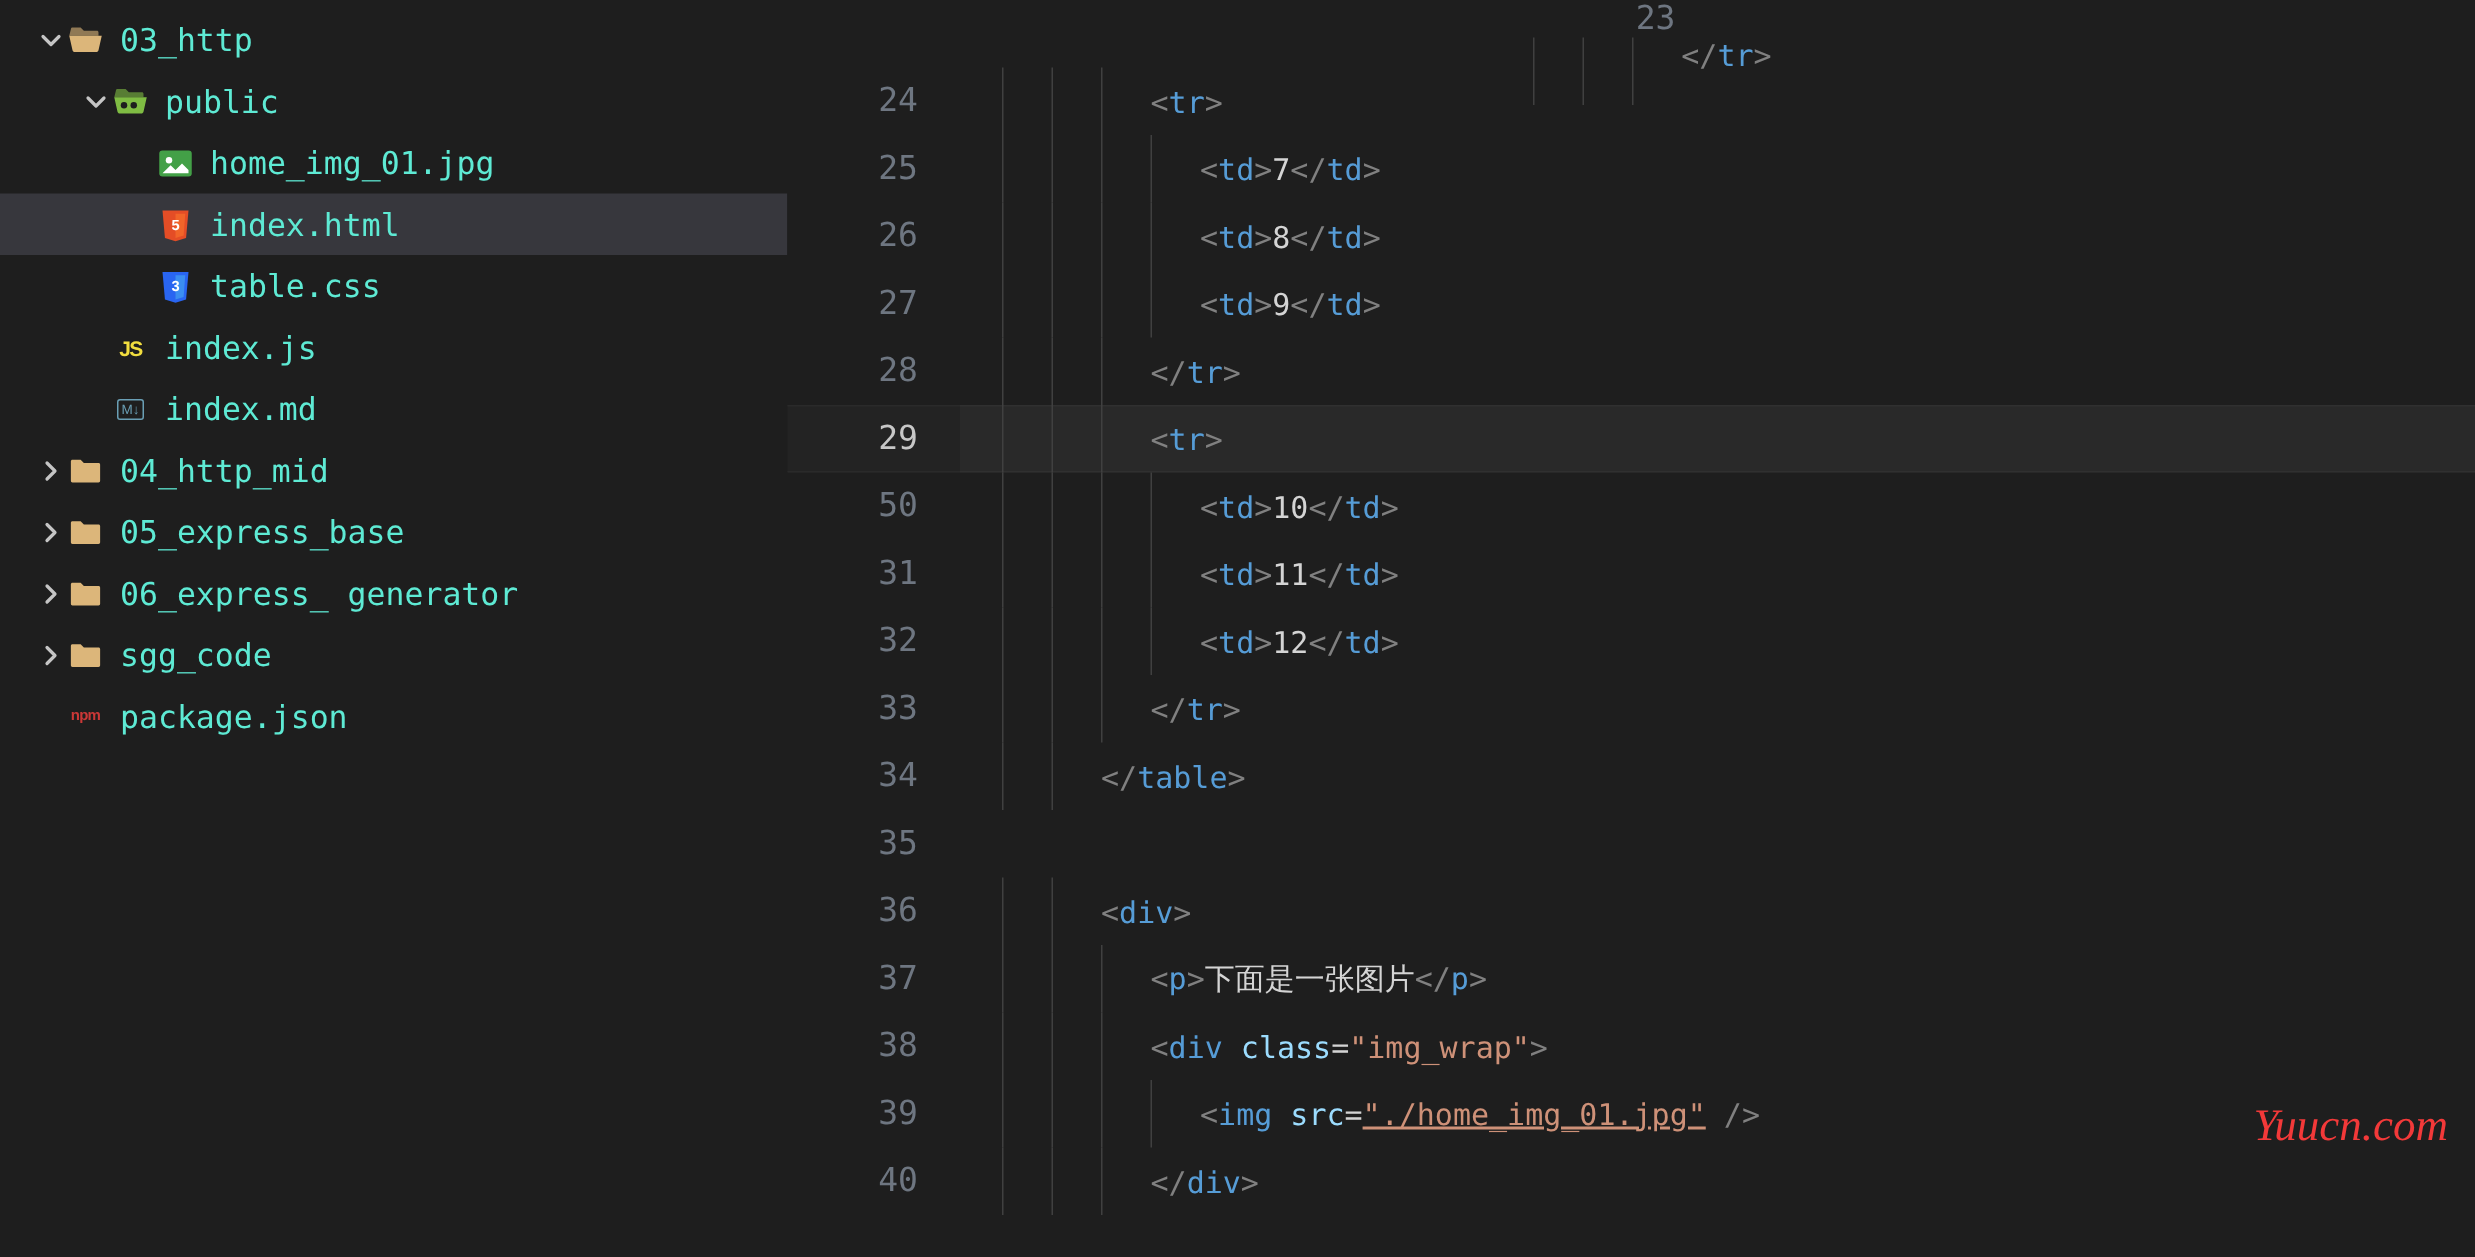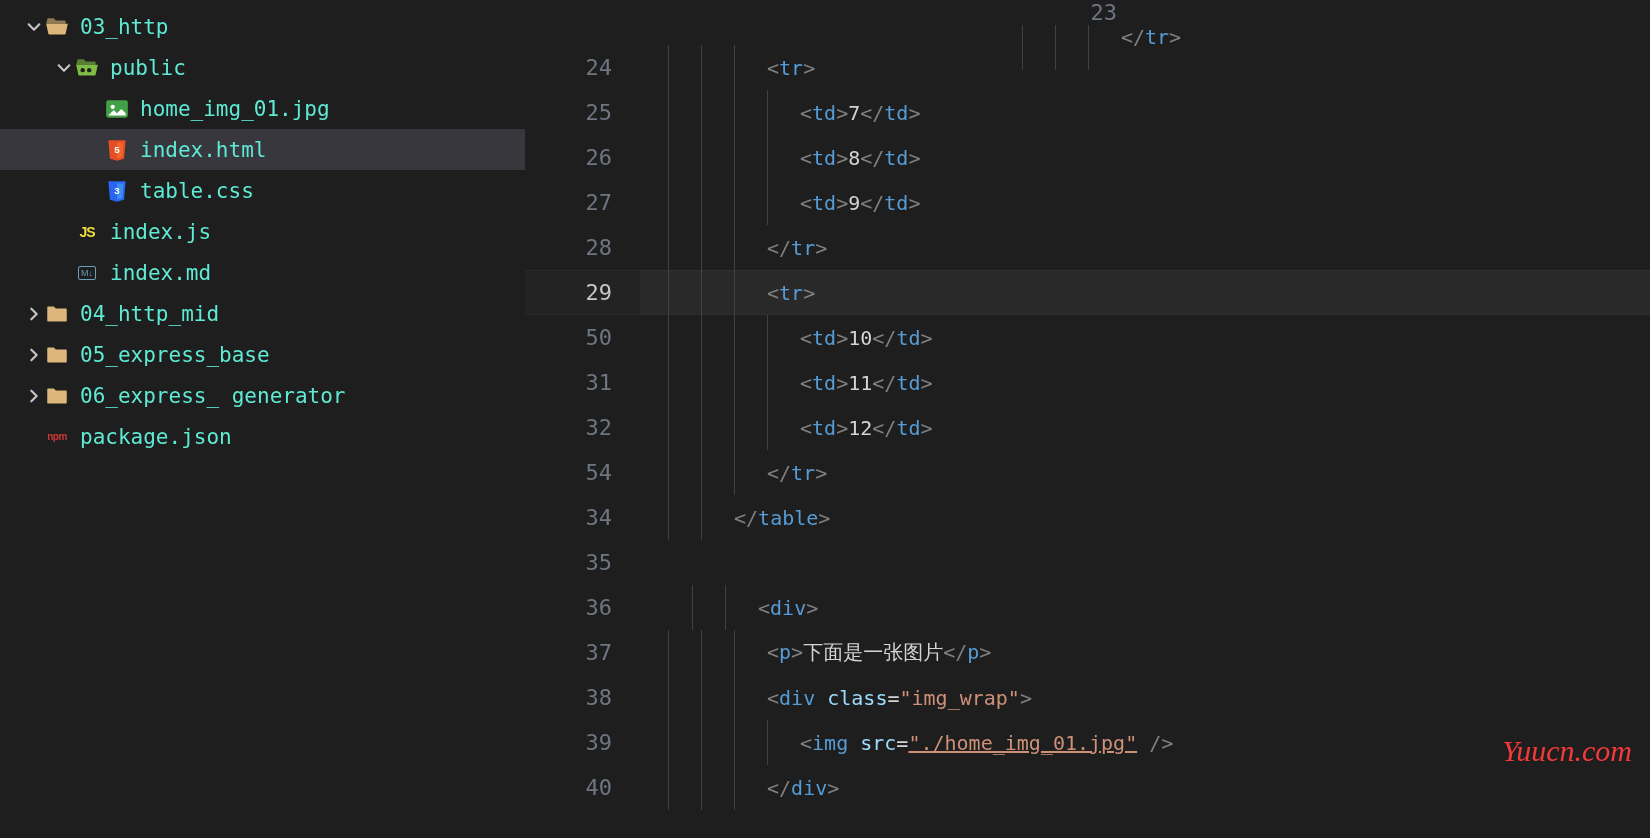--- a/index.html
+++ b/index.html
@@ -226,20 +226,33 @@
         </svg>
   </span>
       <span class="tree-icon folder-yellow">
         <svg viewBox="0 0 24 24" fill="currentColor">
           <path d="M3 6c0-.6.4-1 1-1h5l2 2h9c.6 0 1 .4 1 1v10c0 .6-.4 1-1 1H4c-.6 0-1-.4-1-1V6z"></path>
         </svg>
       </span>
       <span class="tree-label">06_express_ generator</span>
     </div>
     <div class="tree-row" style="padding-left: 24px;">
+      <span class="tree-chevron">
+    <svg viewBox="0 0 12 12">
+          <path d="M4 2 L8 6 L4 10" stroke="currentColor" stroke-width="1.6" fill="none" stroke-linecap="round" stroke-linejoin="round"></path>
+        </svg>
+  </span>
+      <span class="tree-icon folder-yellow">
+        <svg viewBox="0 0 24 24" fill="currentColor">
+          <path d="M3 6c0-.6.4-1 1-1h5l2 2h9c.6 0 1 .4 1 1v10c0 .6-.4 1-1 1H4c-.6 0-1-.4-1-1V6z"></path>
+        </svg>
+      </span>
+      <span class="tree-label">sgg_code</span>
+    </div>
+    <div class="tree-row" style="padding-left: 24px;">
       <span class="tree-chevron"></span>
       <span class="tree-icon icon-npm">npm</span>
       <span class="tree-label">package.json</span>
     </div>
   </div>
 
 <div class="editor">
   <div id="code-lines" style="flex:1; position:relative;">
       <div class="code-line" style="position: relative; flex-direction: column;">
         <div class="ln">23</div>
@@ -276,32 +289,32 @@
       </div>
       <div class="code-line" style="position: relative;">
         <div class="ln">31</div>
         <div class="code-text"><span class="indent-line" style="left: 28px;"></span><span class="indent-line" style="left: 61px;"></span><span class="indent-line" style="left: 94px;"></span><span class="indent-line" style="left: 127px;"></span><span style="padding-left: 160px; position: relative;"><span class="tok-br">&lt;</span><span class="tok-tag">td</span><span class="tok-br">&gt;</span><span class="tok-txt">11</span><span class="tok-br">&lt;/</span><span class="tok-tag">td</span><span class="tok-br">&gt;</span></span></div>
       </div>
       <div class="code-line" style="position: relative;">
         <div class="ln">32</div>
         <div class="code-text"><span class="indent-line" style="left: 28px;"></span><span class="indent-line" style="left: 61px;"></span><span class="indent-line" style="left: 94px;"></span><span class="indent-line" style="left: 127px;"></span><span style="padding-left: 160px; position: relative;"><span class="tok-br">&lt;</span><span class="tok-tag">td</span><span class="tok-br">&gt;</span><span class="tok-txt">12</span><span class="tok-br">&lt;/</span><span class="tok-tag">td</span><span class="tok-br">&gt;</span></span></div>
       </div>
       <div class="code-line" style="position: relative;">
-        <div class="ln">54</div>
+        <div class="ln">33</div>
         <div class="code-text"><span class="indent-line" style="left: 28px;"></span><span class="indent-line" style="left: 61px;"></span><span class="indent-line" style="left: 94px;"></span><span style="padding-left: 127px; position: relative;"><span class="tok-br">&lt;/</span><span class="tok-tag">tr</span><span class="tok-br">&gt;</span></span></div>
       </div>
       <div class="code-line" style="position: relative;">
         <div class="ln">34</div>
         <div class="code-text"><span class="indent-line" style="left: 28px;"></span><span class="indent-line" style="left: 61px;"></span><span style="padding-left: 94px; position: relative;"><span class="tok-br">&lt;/</span><span class="tok-tag">table</span><span class="tok-br">&gt;</span></span></div>
       </div>
       <div class="code-line" style="position: relative; gap: 48px;">
         <div class="ln">35</div>
         <div class="code-text"><span style="padding-left: 28px; position: relative;"></span></div>
       </div>
-      <div class="code-line" style="position: relative; gap: 24px;">
+      <div class="code-line" style="position: relative;">
         <div class="ln">36</div>
         <div class="code-text"><span class="indent-line" style="left: 28px;"></span><span class="indent-line" style="left: 61px;"></span><span style="padding-left: 94px; position: relative;"><span class="tok-br">&lt;</span><span class="tok-tag">div</span><span class="tok-br">&gt;</span></span></div>
       </div>
       <div class="code-line" style="position: relative;">
         <div class="ln">37</div>
         <div class="code-text"><span class="indent-line" style="left: 28px;"></span><span class="indent-line" style="left: 61px;"></span><span class="indent-line" style="left: 94px;"></span><span style="padding-left: 127px; position: relative;"><span class="tok-br">&lt;</span><span class="tok-tag">p</span><span class="tok-br">&gt;</span><span class="tok-txt">下面是一张图片</span><span class="tok-br">&lt;/</span><span class="tok-tag">p</span><span class="tok-br">&gt;</span></span></div>
       </div>
       <div class="code-line" style="position: relative;">
         <div class="ln">38</div>
         <div class="code-text"><span class="indent-line" style="left: 28px;"></span><span class="indent-line" style="left: 61px;"></span><span class="indent-line" style="left: 94px;"></span><span style="padding-left: 127px; position: relative;"><span class="tok-br">&lt;</span><span class="tok-tag">div</span><span class="tok-txt"> </span><span class="tok-attr">class</span><span class="tok-txt">=</span><span class="tok-str">"img_wrap"</span><span class="tok-br">&gt;</span></span></div>

